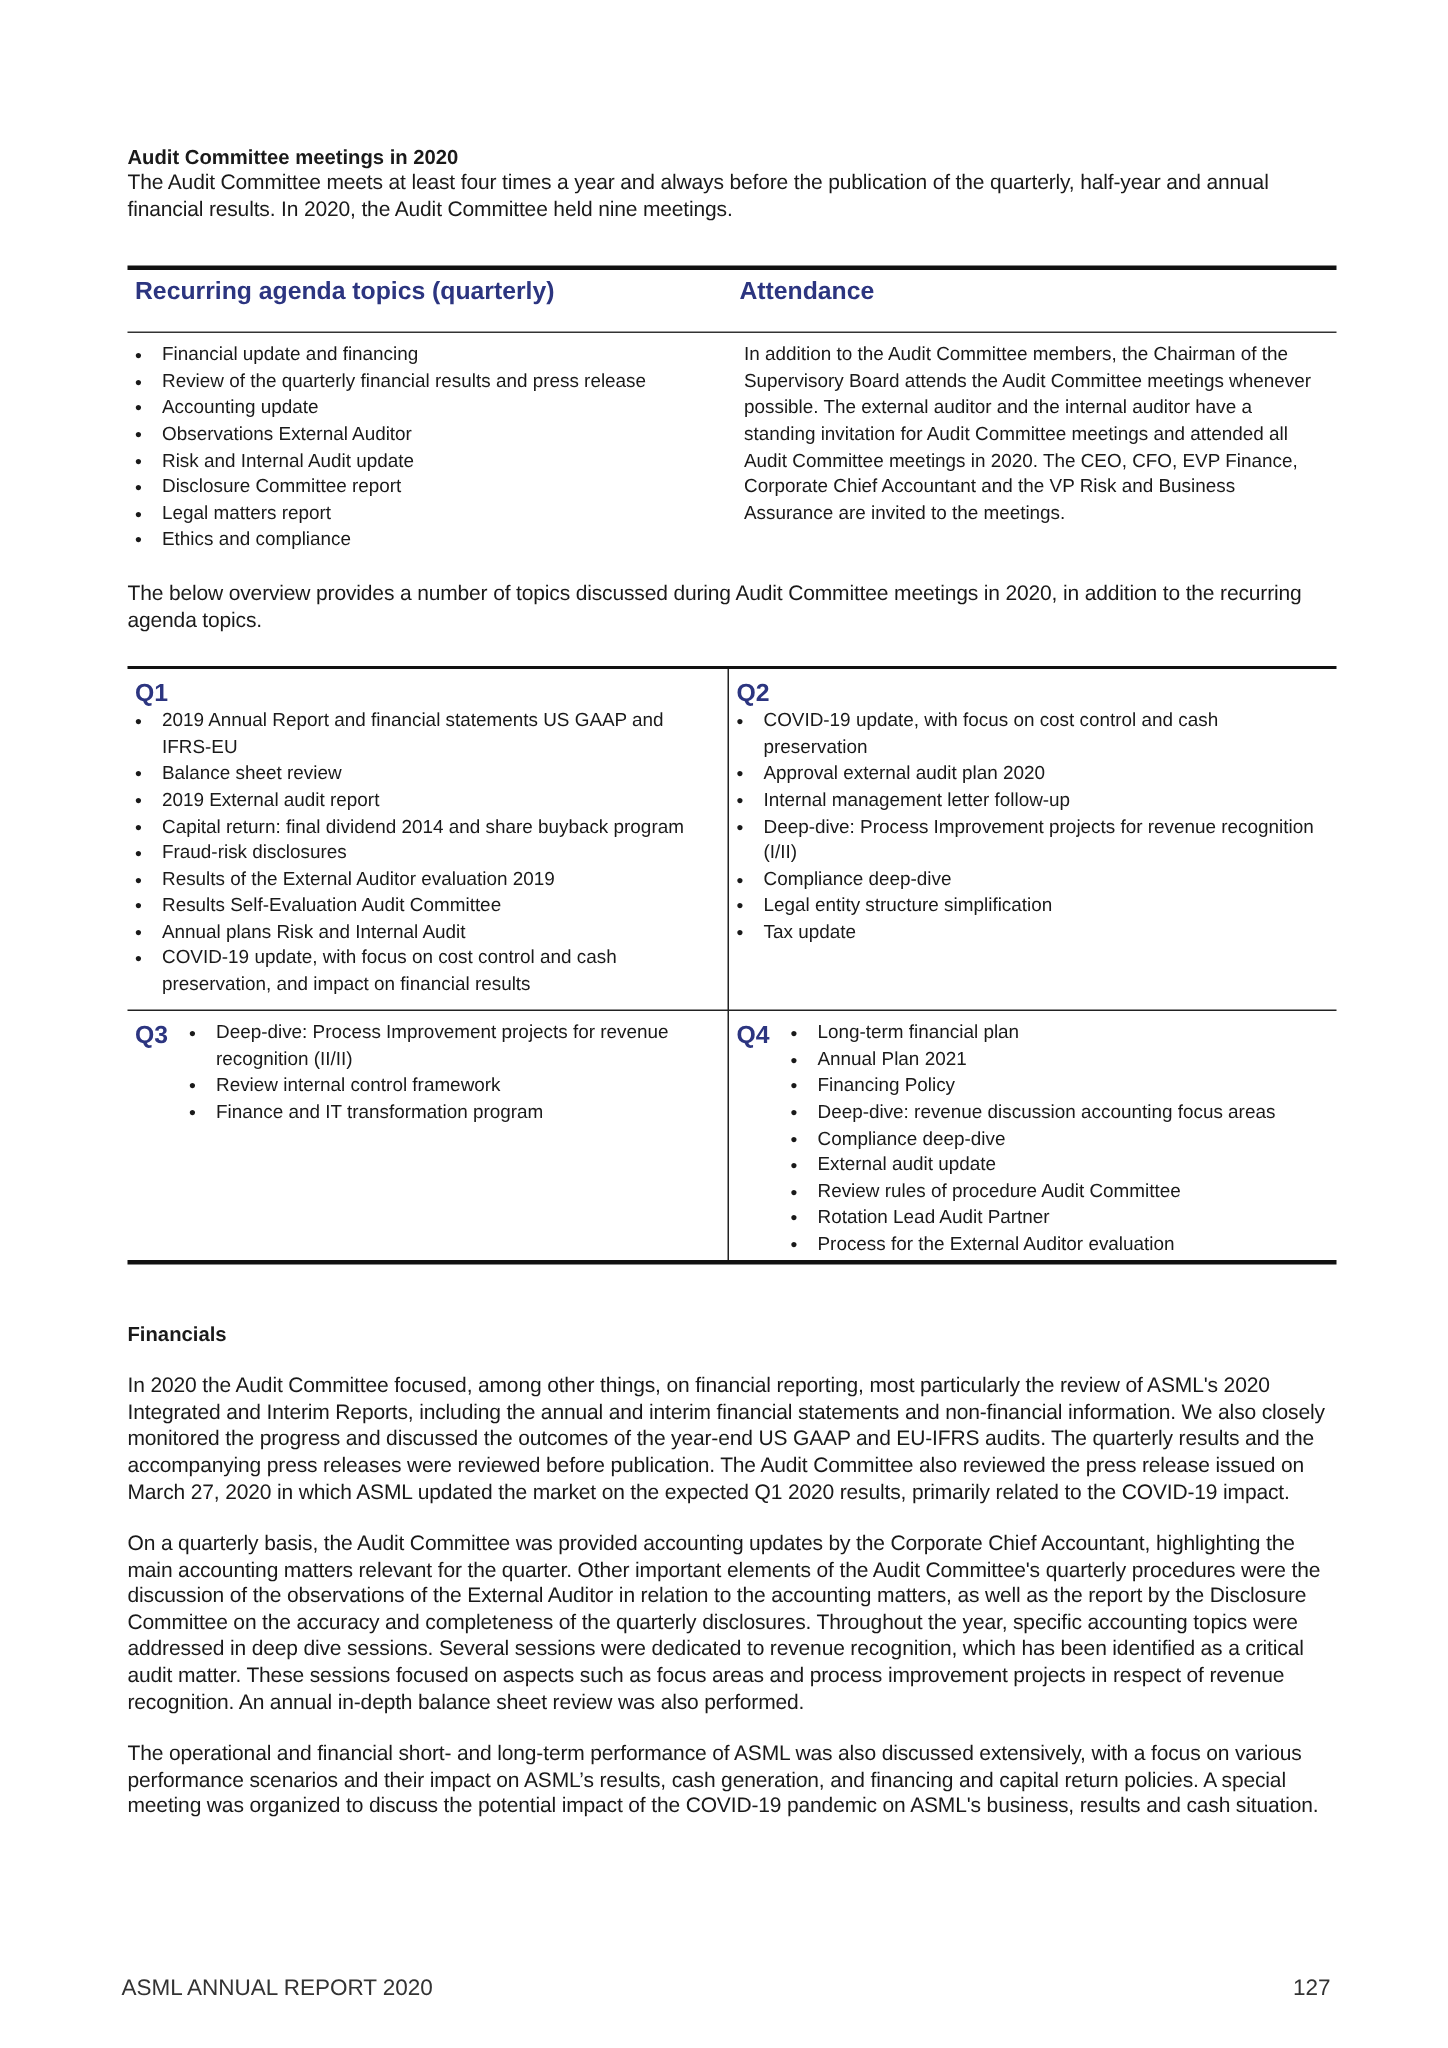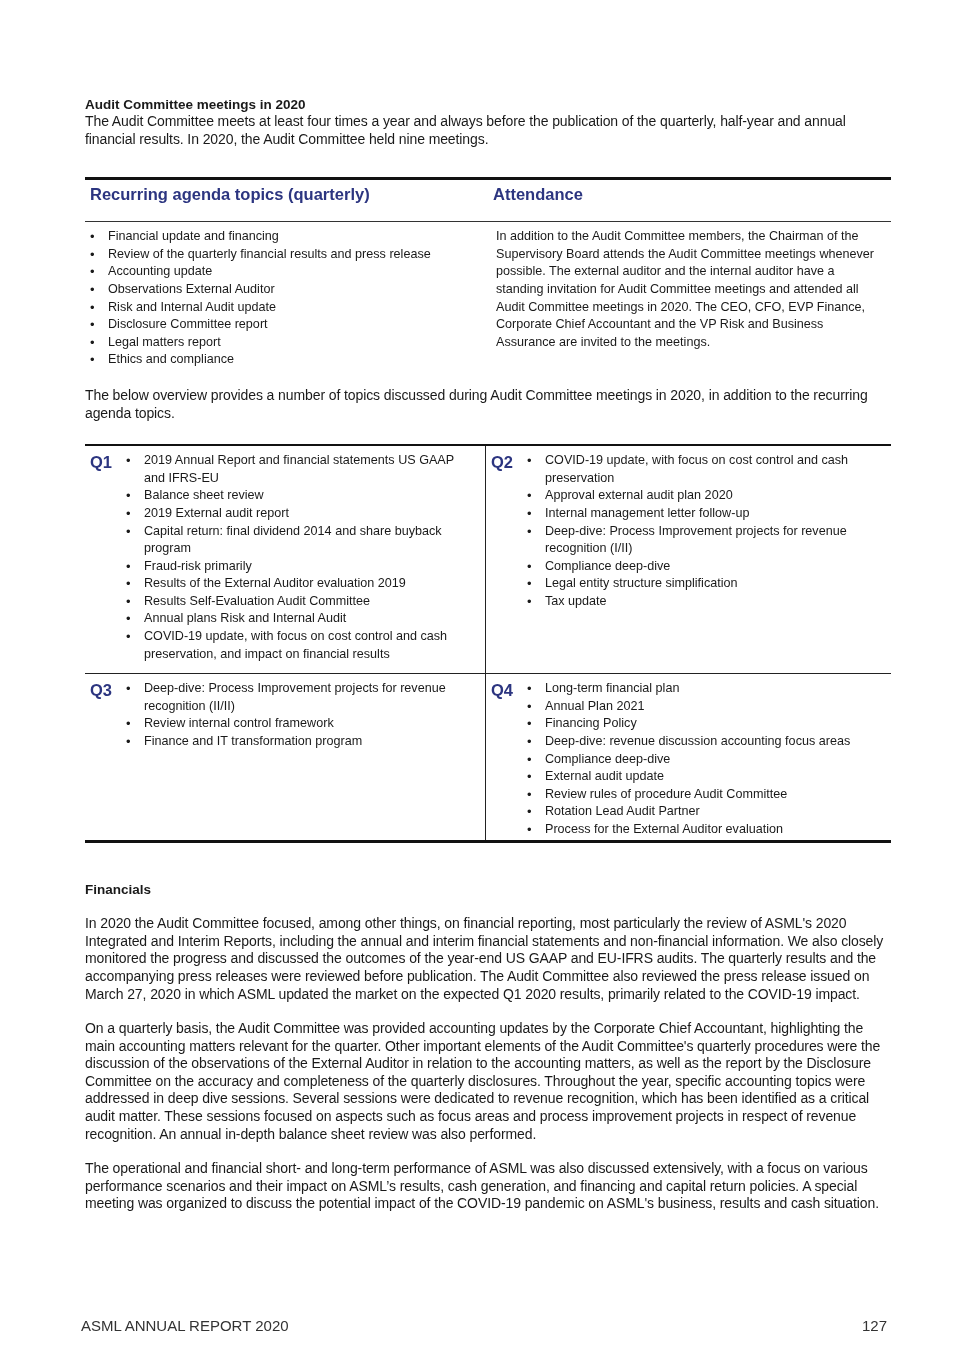--- a/index.html
+++ b/index.html
@@ -30,21 +30,21 @@
     .overview { margin-top: 18px; margin-bottom: 22px; }
 
     
     .q-grid {
       border-top: 2px solid #111; border-bottom: 3px solid #111;
       width: 806px; display: grid; grid-template-columns: 401px 405px;
     }
     .q-cell { display: flex; padding: 6px 0 0 5px; font-size: 12.6px; line-height: 17.6px; }
     .q-cell.left { border-right: 1.5px solid #222; }
     .q-cell.top { border-bottom: 1.5px solid #222; }
-    .q-cell.r1 { height: 221px; }
+    .q-cell.r1 { height: 221px; flex-direction: column; }
     .q-cell.r2 { height: 160px; }
     .q-label {
       width: 36px; flex: none; color: #2c3580; font-weight: bold;
       font-size: 16.5px; line-height: 20px;
     }
     .q-list { flex: 1; padding-right: 8px; }
 
     .fin-head { margin-top: 38px; }
     .fin p + p { margin-top: 17px; }
 
@@ -89,21 +89,21 @@
 
   <div class="q-grid">
 
     <div class="q-cell left top r1">
       <div class="q-label">Q1</div>
       <ul class="blist q-list">
         <li>2019 Annual Report and financial statements  US GAAP and IFRS-EU</li>
         <li>Balance sheet review</li>
         <li>2019 External audit report</li>
         <li>Capital return: final dividend 2014 and share buyback program</li>
-        <li>Fraud-risk primarily</li>
+        <li>Fraud-risk disclosures</li>
         <li>Results of the External Auditor evaluation 2019</li>
         <li>Results Self-Evaluation Audit Committee</li>
         <li>Annual plans Risk and Internal Audit</li>
         <li>COVID-19 update, with focus on cost control and cash preservation, and impact on financial results</li>
       </ul>
     </div>
 
     <div class="q-cell top r1">
       <div class="q-label">Q2</div>
       <ul class="blist q-list">

